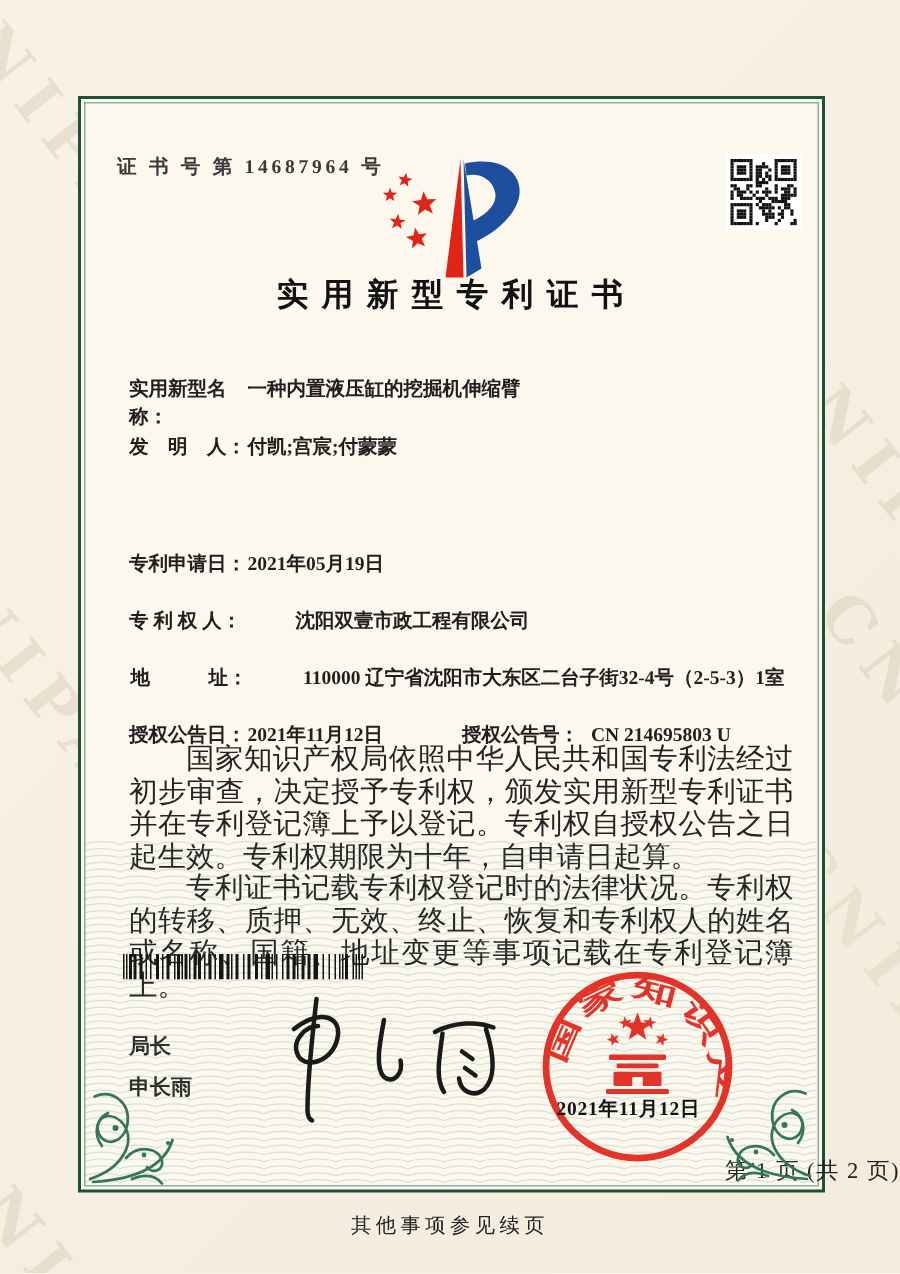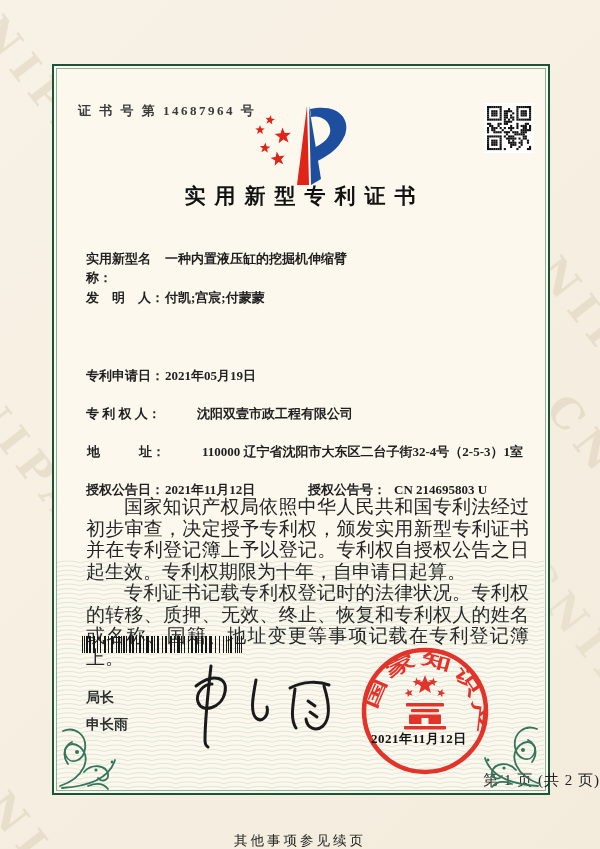--- a/index.html
+++ b/index.html
@@ -20,21 +20,21 @@
   .row .val{flex:1;}
   .g2{position:absolute;left:222px;top:0;display:flex;white-space:nowrap;}
   .g2 .lab2{flex:0 0 86px;}
   
   .paras{position:absolute;left:86px;top:496px;width:443px;font-size:19px;line-height:21.5px;text-align:justify;color:#242424;font-weight:500;}
   .paras p{margin:0;text-indent:2em;}
   
   .officials{position:absolute;left:86px;top:684px;font-family:"Liberation Sans","DejaVu Sans",sans-serif;font-size:14px;font-weight:700;color:#2d2d2d;line-height:27px;}
   .sealdate{position:absolute;left:371px;top:730px;font-size:13px;font-weight:600;letter-spacing:.5px;color:#141414;z-index:6;}
   .pageinfo{position:absolute;left:0;right:0;top:771px;text-align:right;font-size:15px;letter-spacing:1px;color:#222;}
-  .footnote{position:absolute;left:0;right:0;top:808px;text-align:center;font-size:13.5px;letter-spacing:3px;color:#222;margin-top:24px;}
+  .footnote{position:absolute;left:0;right:0;top:808px;text-align:center;font-size:13.5px;letter-spacing:3px;color:#222;}
   svg{display:block;}
 </style>
 </head>
 <body>
 
 <div class="page">
 
   <span class="wm" style="left:-18px;top:-28px;">CNIPA</span>
   <span class="wm" style="left:352px;top:240px;color:rgba(208,194,168,0.30);">CNIPA</span>
   <span class="wm" style="left:540px;top:213px;">CNIPA</span>

